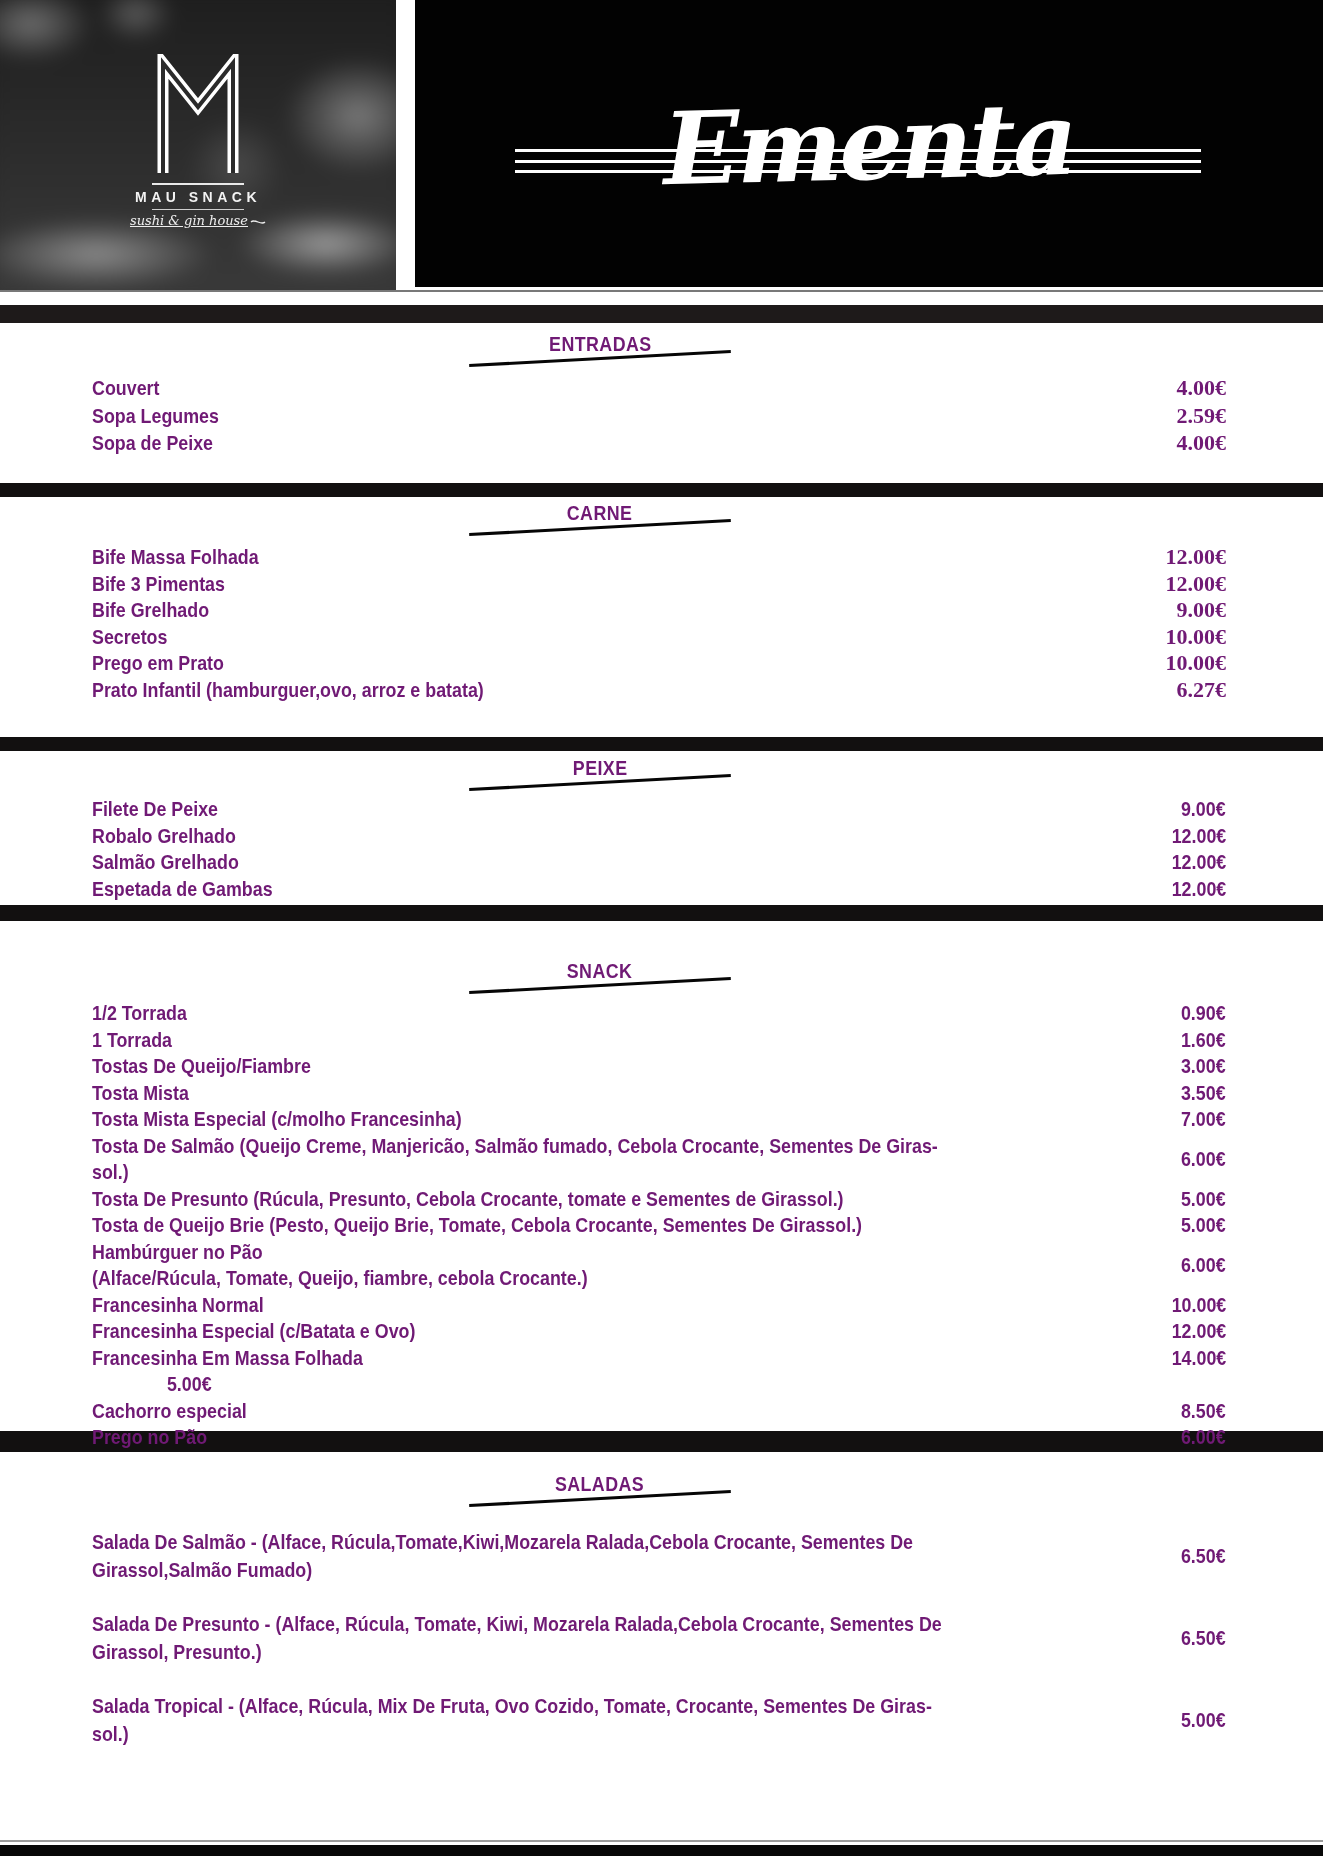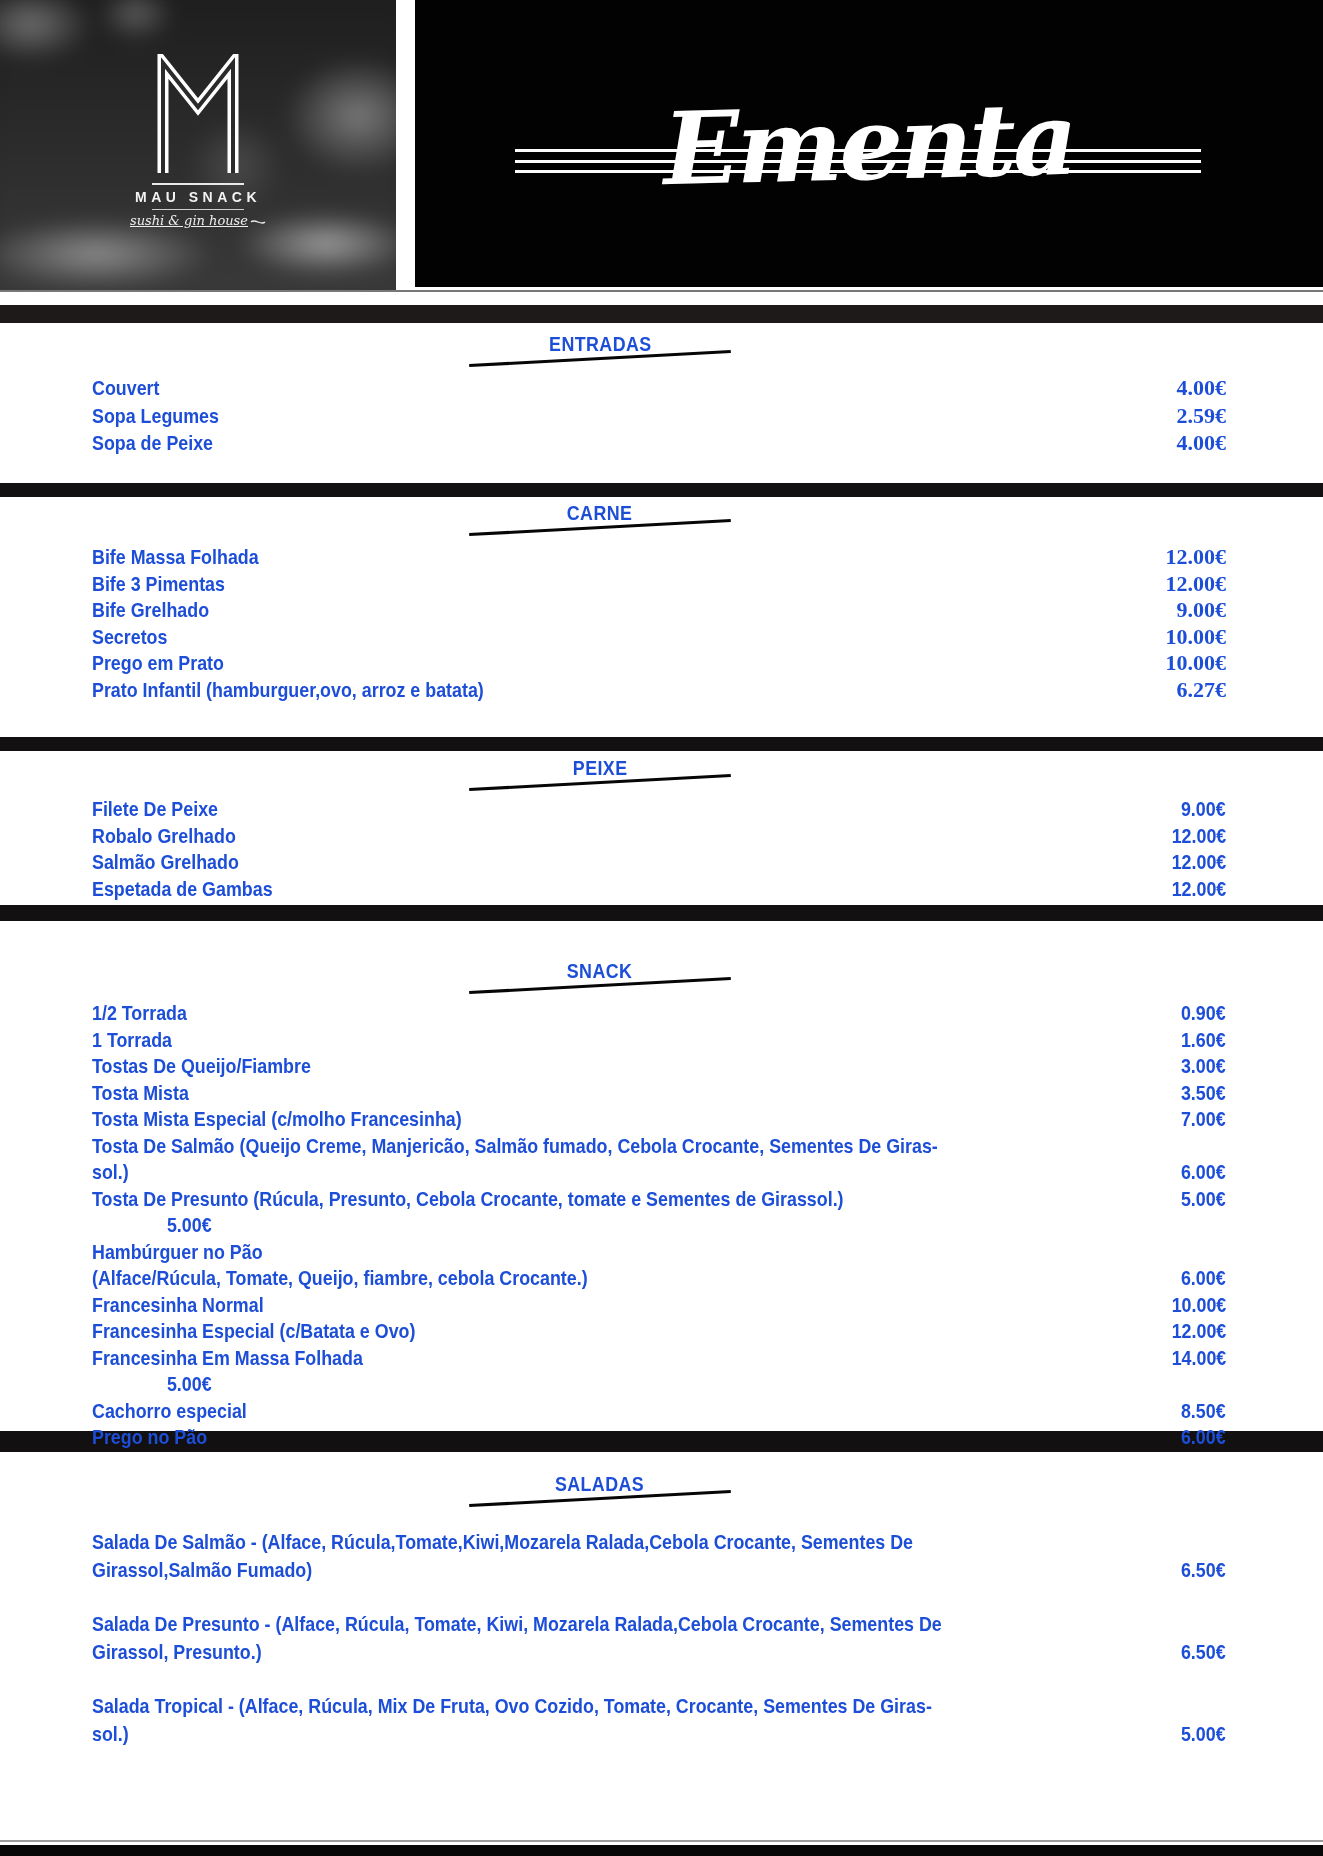--- a/index.html
+++ b/index.html
@@ -36,28 +36,28 @@
   .rule-top{top:290px;height:2px;background:#787878;}
   .bar1{top:305px;height:18px;background:#1e1a1a;}
   .bar2{top:483px;height:14px;background:#121010;}
   .bar3{top:737px;height:14px;background:#121010;}
   .bar4{top:905px;height:16px;background:#121010;}
   .bar5{top:1431px;height:21px;background:#121010;}
   .rule-bottom{top:1840px;height:2px;background:#9b9b9b;}
   .bar-bottom{top:1845px;height:11px;background:#070707;}
 
   
-  .menu-section{position:absolute;left:92px;right:97px;color:#1d4ed8;}
+  .menu-section{position:absolute;left:92px;right:97px;color:#701a75;}
   .sec-0{top:333px;} .sec-1{top:502px;} .sec-2{top:757px;} .sec-3{top:960px;} .sec-4{top:1473px;}
   .sec-title{width:300px;margin-left:358px;text-align:center;font-weight:bold;font-size:21px;line-height:22px;}
   .sec-title-text{display:inline-block;transform:scaleX(0.85);letter-spacing:0.5px;}
   .sec-line{width:262px;height:0;border-bottom:3px solid #060606;margin-left:377px;margin-top:2px;
     transform:rotate(-3.1deg);}
   .rows{margin-top:13px;}
-  .row{display:flex;align-items:flex-end;line-height:26.5px;font-size:21px;font-weight:bold;}
+  .row{display:flex;align-items:center;line-height:26.5px;font-size:21px;font-weight:bold;}
   .sec-0 .row{line-height:27.5px;}
   .name{flex:1;overflow:visible;}
   .name-inner{width:117.6%;transform:scaleX(0.85);transform-origin:0 0;white-space:pre-line;}
   .price{width:120px;text-align:right;white-space:nowrap;}
   .price-inner{display:inline-block;}
   .price.sans .price-inner{transform:scaleX(0.85);transform-origin:100% 50%;}
   .price.serif{font-family:"Liberation Serif",serif;font-size:22px;}
   .spaced .row{line-height:28px;margin-bottom:26px;}
 </style>
 </head>
@@ -237,20 +237,23 @@
           </div>
           <div class="price sans"><span class="price-inner">6.00€</span></div>
         </div>
         <div class="row">
           <div class="name">
             <div class="name-inner">Tosta De Presunto (Rúcula, Presunto, Cebola Crocante, tomate e Sementes de Girassol.)</div>
           </div>
           <div class="price sans"><span class="price-inner">5.00€</span></div>
         </div>
         <div class="row">
+          <div class="name">
+            <div class="name-inner">Tosta de Queijo Brie (Pesto, Queijo Brie, Tomate, Cebola Crocante, Sementes De Girassol.)</div>
+          </div>
           <div class="price sans"><span class="price-inner">5.00€</span></div>
         </div>
         <div class="row">
           <div class="name">
             <div class="name-inner">Hambúrguer no Pão
 (Alface/Rúcula, Tomate, Queijo, fiambre, cebola Crocante.)</div>
           </div>
           <div class="price sans"><span class="price-inner">6.00€</span></div>
         </div>
         <div class="row">

